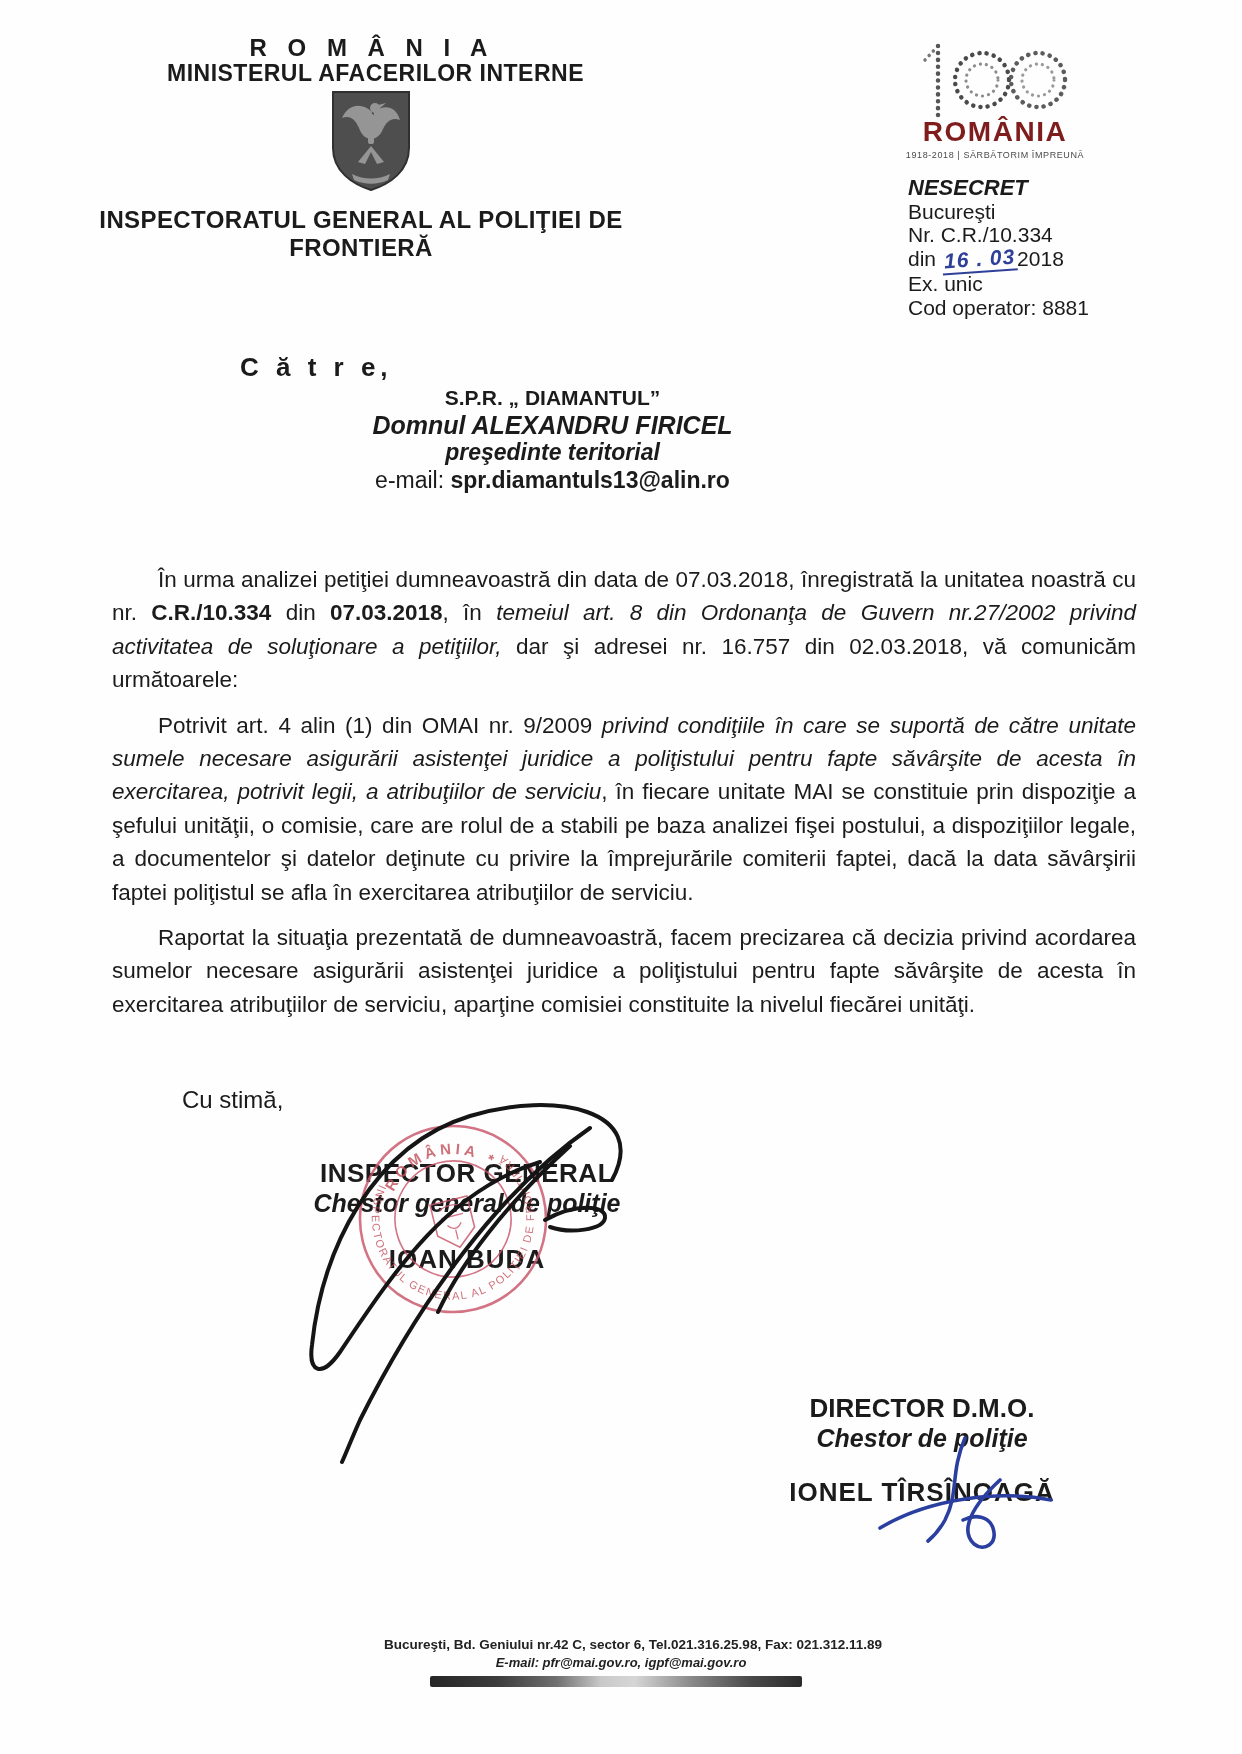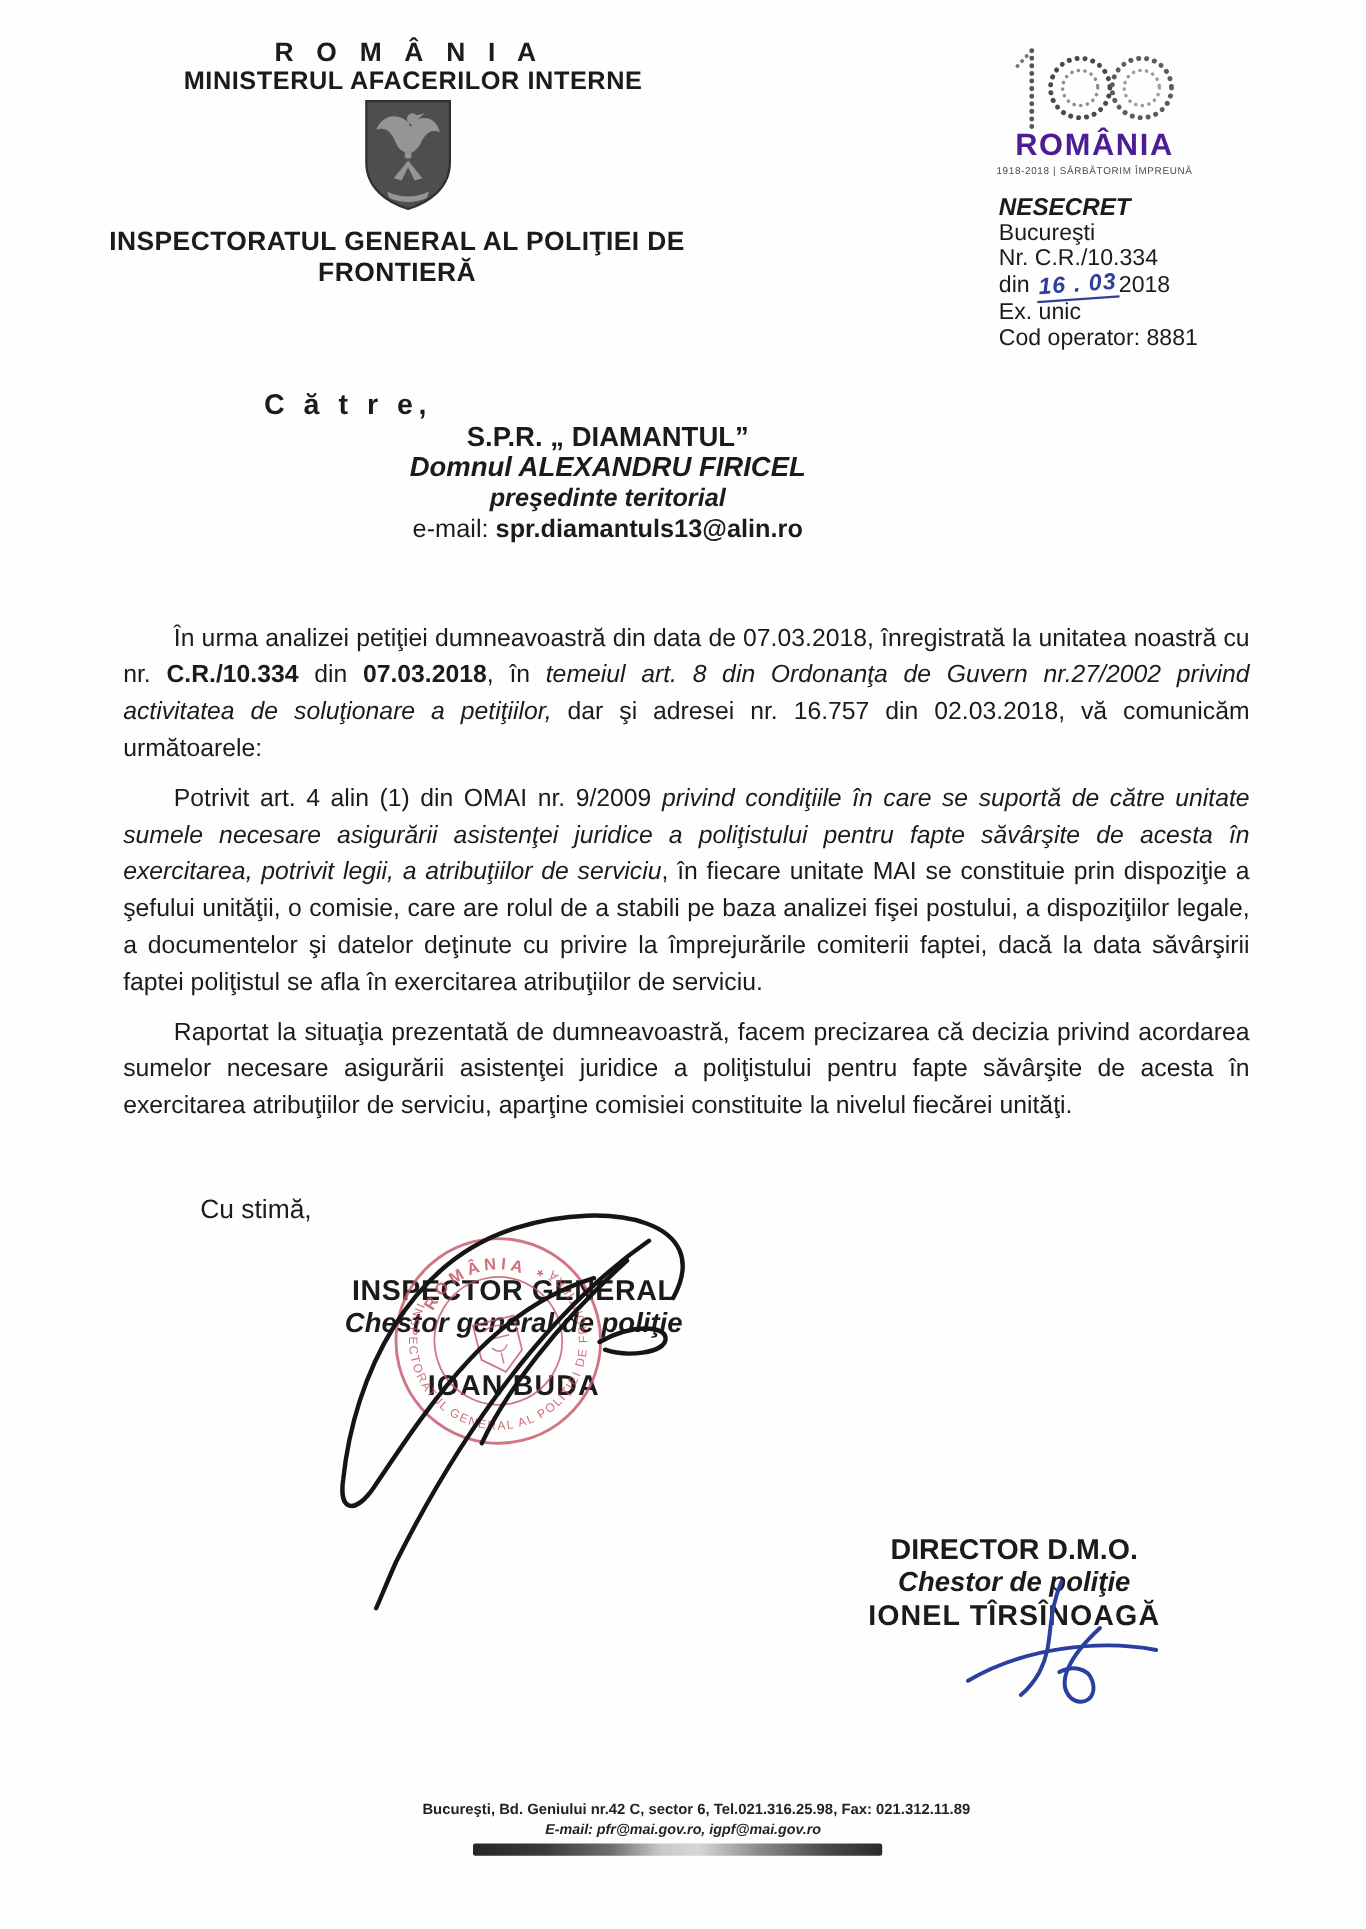--- a/index.html
+++ b/index.html
@@ -10,51 +10,51 @@
   }
   .abs{position:absolute;}
   .ctr{text-align:center;}
   
   .country{left:170px;top:34px;width:404px;font-size:24px;font-weight:bold;letter-spacing:7px;}
   .ministry{left:118px;top:60px;width:515px;font-size:23px;font-weight:bold;letter-spacing:.5px;}
   .coa{left:328px;top:88px;}
   .inspectorate{left:60px;top:206px;width:602px;font-size:24px;font-weight:bold;letter-spacing:.4px;}
   
   .cent-logo{left:918px;top:38px;}
-  .cent-name{left:900px;top:116px;width:190px;font-size:28px;font-weight:bold;letter-spacing:1.5px;color:#4c1d95;}
+  .cent-name{left:900px;top:116px;width:190px;font-size:28px;font-weight:bold;letter-spacing:1.5px;color:#7f1d1d;}
   .cent-caption{left:900px;top:150px;width:190px;font-size:9px;color:#4a4a4a;letter-spacing:.6px;}
   
   .meta{left:908px;top:176px;font-size:21px;line-height:23.5px;}
   .meta .nes{font-style:italic;font-weight:bold;font-size:22px;}
   .hand{color:#2e4098;font-style:italic;font-weight:bold;display:inline-block;transform:rotate(-4deg);border-bottom:2px solid #2e4098;padding:0 2px;letter-spacing:1px;}
   
   .catre{left:240px;top:352px;font-size:26px;font-weight:bold;letter-spacing:5px;}
   .addr{left:230px;top:384px;width:645px;line-height:27.5px;}
-  .addr .l1{font-size:25px;font-weight:bold;}
+  .addr .l1{font-size:21px;font-weight:bold;}
   .addr .l2{font-size:25px;font-weight:bold;font-style:italic;}
   .addr .l3{font-size:23px;font-weight:bold;font-style:italic;}
   .addr .l4{font-size:24px;font-weight:bold;}
   .addr .l5{font-size:23px;}
   .addr .l5 .mail{font-weight:bold;}
   
   .body{left:100px;top:551px;width:1048px;font-size:22.5px;line-height:33.4px;text-align:justify;}
   .body p{margin:12px;text-indent:46px;}
   .run-r{font-style:normal;font-weight:normal;}
   .run-b{font-weight:bold;}
   .run-i{font-style:italic;}
   .closing{left:182px;top:1086px;font-size:24px;}
   
   .sig1{left:267px;top:1158px;width:400px;line-height:30px;}
   .sig1 .t{font-size:26px;font-weight:bold;letter-spacing:.5px;}
   .sig1 .r{font-size:25px;font-weight:bold;font-style:italic;}
   .sig1 .n{font-size:26px;font-weight:bold;margin-top:26px;letter-spacing:1px;}
   .sig2{left:722px;top:1393px;width:400px;line-height:30px;}
   .sig2 .t{font-size:26px;font-weight:bold;}
   .sig2 .r{font-size:25px;font-weight:bold;font-style:italic;}
-  .sig2 .n{font-size:26px;font-weight:bold;letter-spacing:1px;}
+  .sig2 .n{font-size:26px;font-weight:bold;margin-top:24px;letter-spacing:1px;}
   .stamp{left:342px;top:1108px;transform:rotate(-14deg);opacity:.82;}
   .ink-black{left:280px;top:1078px;}
   .ink-blue{left:855px;top:1428px;}
   
   .foot1{left:12px;top:1637px;width:1242px;font-size:13.5px;font-weight:bold;color:#222;}
   .foot2{left:0;top:1655px;width:1242px;font-size:13px;font-weight:bold;color:#222;font-style:italic;}
   .redact{left:430px;top:1676px;width:372px;height:11px;
     background:linear-gradient(90deg,#262626 0%,#3c3c3c 18%,#6f6f6f 34%,#c9c9c9 46%,#d6d6d6 55%,#8a8a8a 70%,#4a4a4a 86%,#2b2b2b 100%);
     border-radius:2px;}
 </style>

